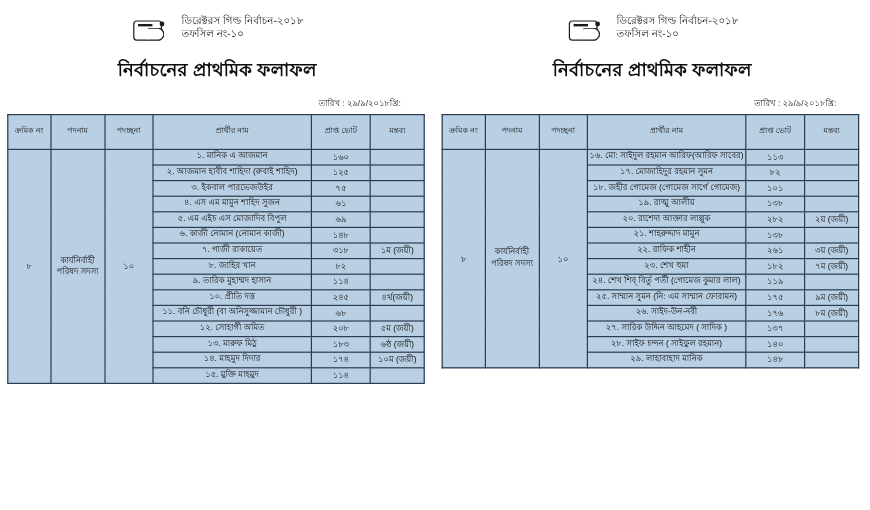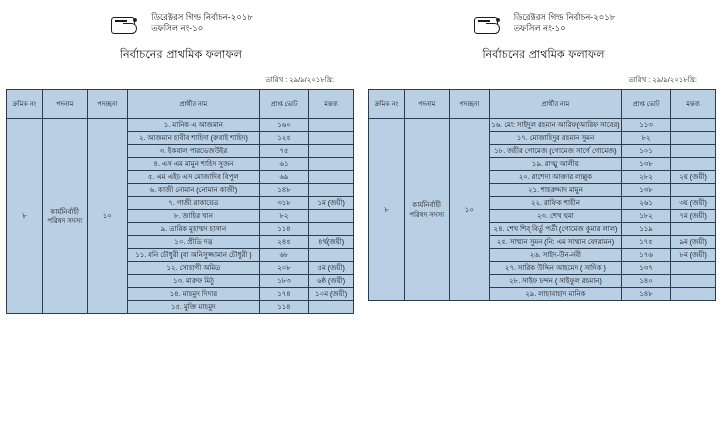--- a/index.html
+++ b/index.html
@@ -94,22 +94,22 @@
     font-size: 8.5px;
     color: #121212;
   }
   .hdr-line2 {
     font-size: 8.5px;
     color: #121212;
     text-align: center;
   }
   .title {
     text-align: center;
-    font-size: 11px;
-    font-weight: normal;
+    font-size: 15px;
+    font-weight: bold;
     color: #0d0d0d;
     margin-top: 10px;
     letter-spacing: .2px;
   }
   .dateline {
     text-align: right;
     font-size: 7px;
     color: #1a1a1a;
     margin-top: 9px;
     padding-right: 22px;

